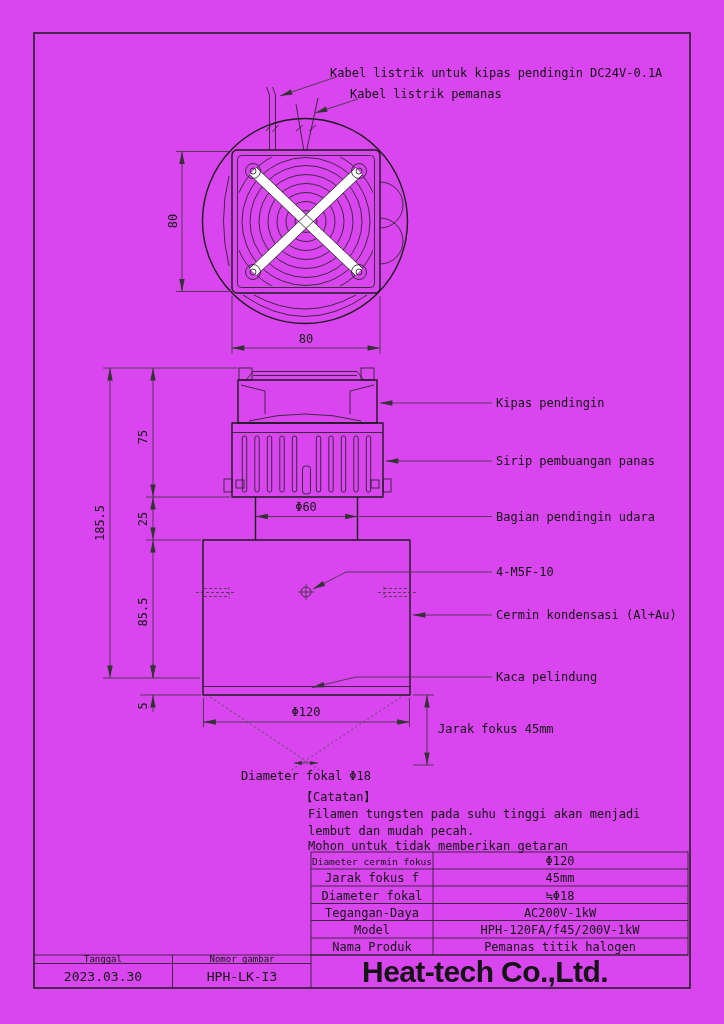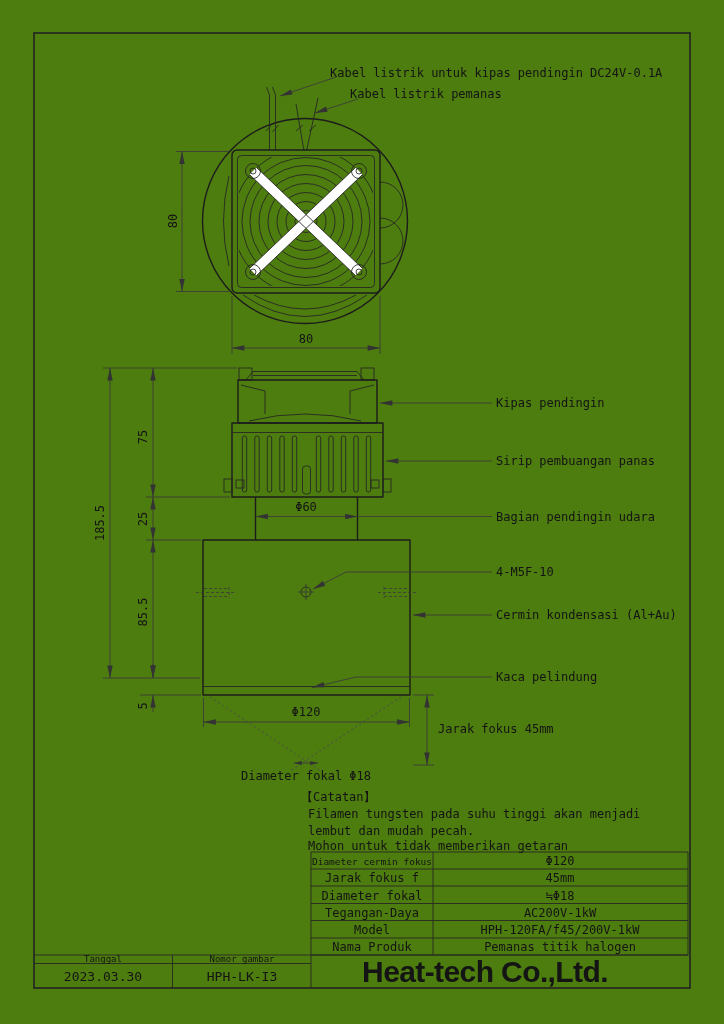--- a/index.html
+++ b/index.html
@@ -1,16 +1,16 @@
 <!DOCTYPE html>
 <html><head>
 <meta charset="utf-8">
 <style>
   html,body{margin:0;padding:0;background:#fff;}
-  .page{position:relative;width:724px;height:1024px;background:#4d7c0f;overflow:hidden;}
+  .page{position:relative;width:724px;height:1024px;background:#d946ef;overflow:hidden;}
   svg{display:block}
   .ln  {stroke:#1c1c1c;stroke-width:1.4;fill:none;stroke-linejoin:round;}
   .tn  {stroke:#242424;stroke-width:0.85;fill:none;}
   .dm  {stroke:#3a3a3a;stroke-width:0.85;fill:none;}
   .dot {stroke:#4a4a4a;stroke-width:0.95;fill:none;stroke-dasharray:2 2.8;}
   .hid {stroke:#3a3a3a;stroke-width:0.8;fill:none;stroke-dasharray:3 2;}
   .wht {stroke:#ffffff;stroke-width:10;fill:none;}
   text{font-family:"DejaVu Sans Mono","DejaVu Sans",monospace;fill:#141414;}
   .t12{font-size:12px;}
   .t95{font-size:9.5px;}

